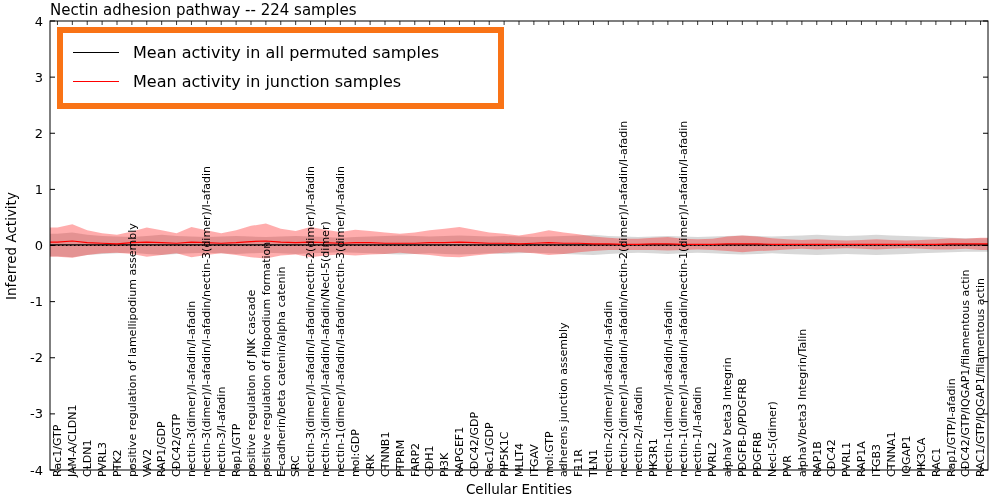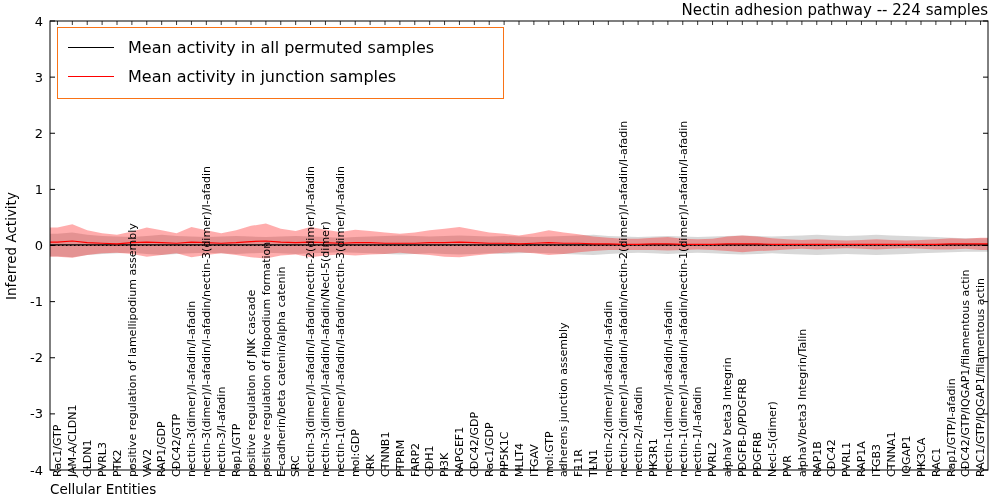--- a/index.html
+++ b/index.html
@@ -1,24 +1,24 @@
 <!DOCTYPE html>
 <html><head>
 <meta charset="utf-8">
 <style>
   html,body{margin:0;padding:0;background:#fff;}
   .figure{position:relative;width:1000px;height:500px;background:#ffffff;overflow:hidden;
           font-family:"DejaVu Sans","Liberation Sans",sans-serif;color:#000;}
   .figure svg{position:absolute;left:0;top:0;z-index:1;}
   svg text{font-family:"DejaVu Sans","Liberation Sans",sans-serif;}
-  .title{position:absolute;left:50px;width:938px;top:1px;text-align:right;font-size:15px;z-index:2;}
-  .xlabel{position:absolute;left:50px;width:938px;top:481px;font-size:13.5px;z-index:2;}
+  .title{position:absolute;left:50px;width:938px;top:1px;text-align:left;font-size:15px;z-index:2;}
+  .xlabel{position:absolute;left:50px;width:938px;top:481px;text-align:center;font-size:13.5px;z-index:2;}
   .ylabel{position:absolute;left:11px;top:246px;transform:translate(-50%,-50%) rotate(-90deg);
           transform-origin:center;font-size:13.5px;white-space:nowrap;z-index:2;}
-  .legend{position:absolute;left:57px;top:27px;width:447px;background:#fff;border:1px solid #f97316;
+  .legend{position:absolute;left:57px;top:27px;width:447px;background:#fff;border:6px solid #f97316;
           padding:5px 10px 7px 10px;display:flex;flex-direction:column;justify-content:space-around;z-index:3;box-sizing:border-box;}
   .legend-row{display:flex;align-items:center;gap:14px;height:29px;}
   .swatch{display:inline-block;width:46px;height:0;border-top:1.8px solid #000;flex:0 0 auto;}
   .legend-label{font-size:16px;white-space:nowrap;}
 </style>
 </head>
 <body>
 
 <div class="figure">
   <div class="title">Nectin adhesion pathway -- 224 samples</div>

